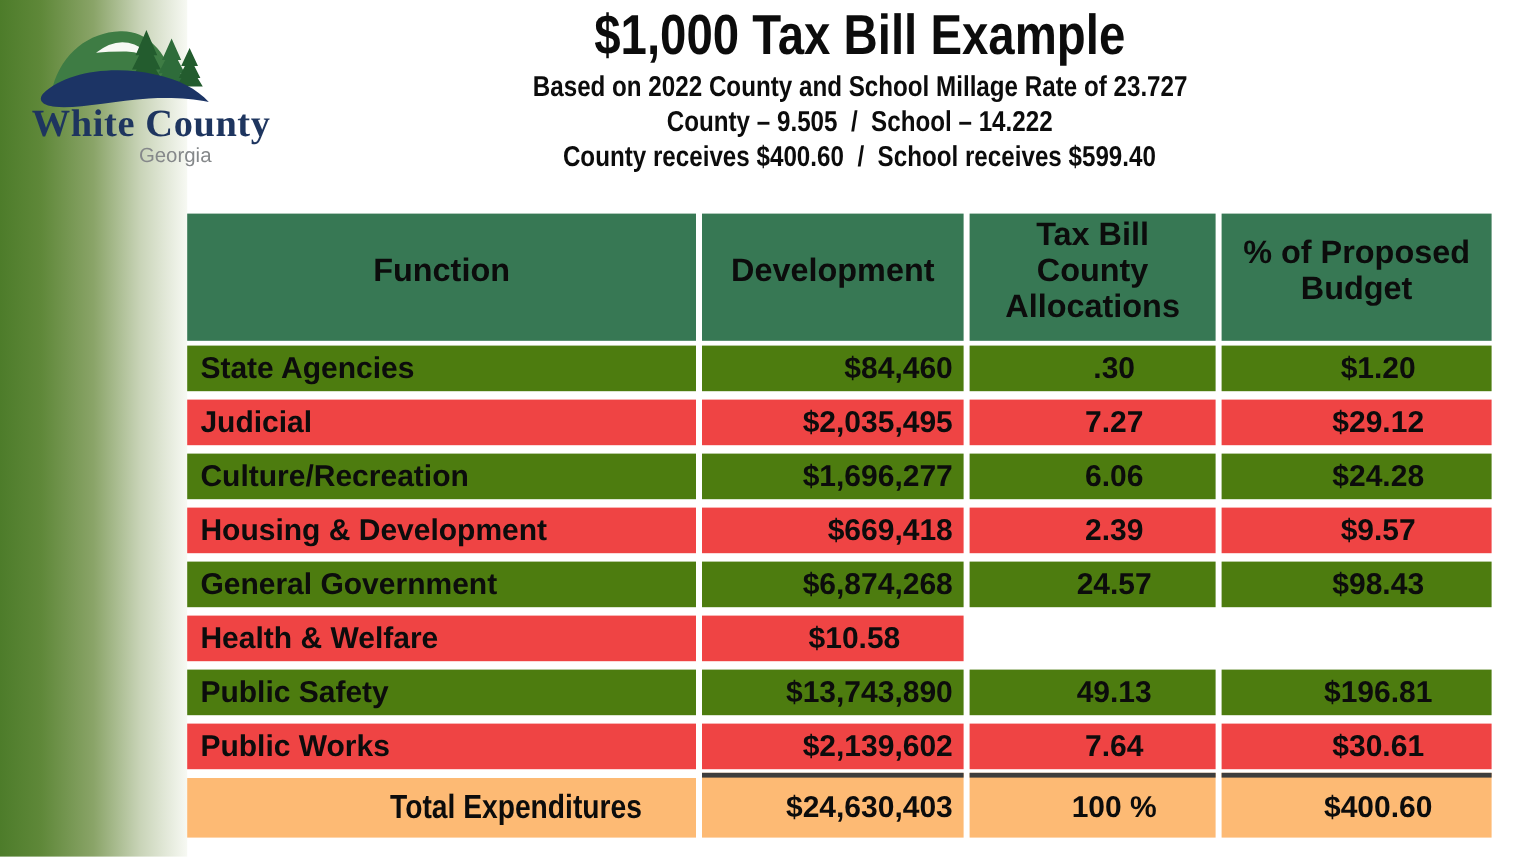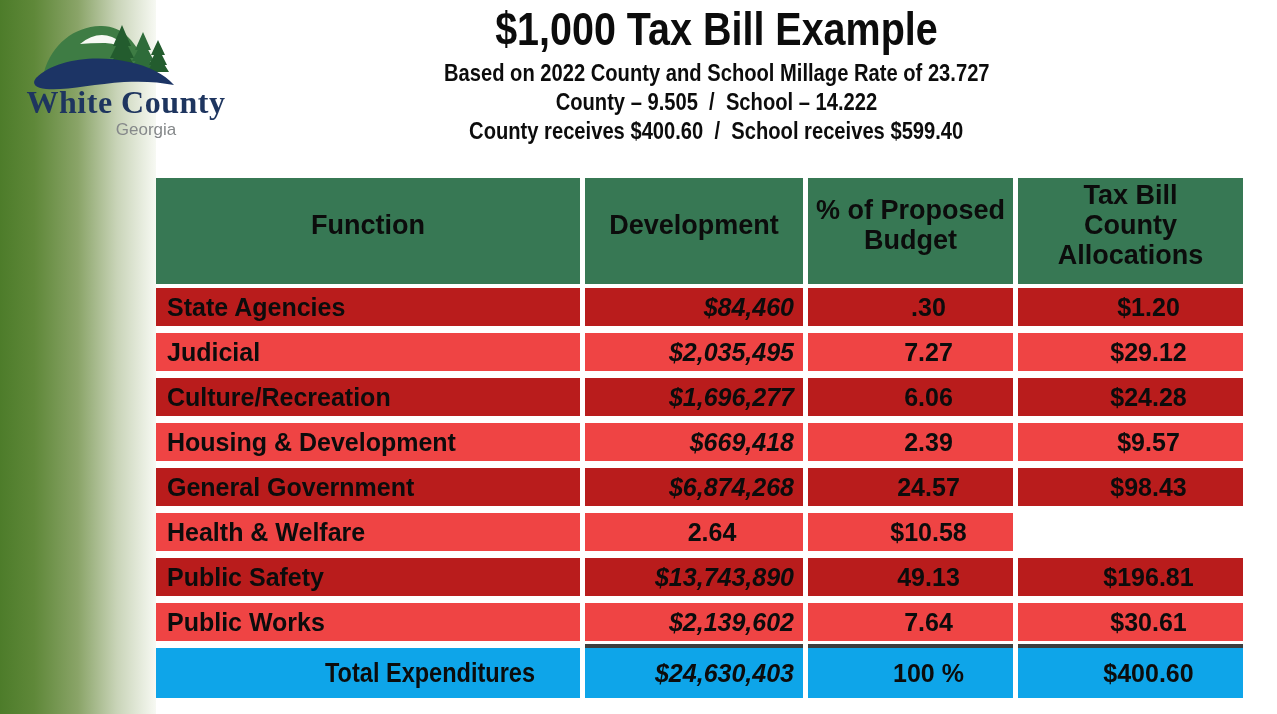--- a/index.html
+++ b/index.html
@@ -36,27 +36,27 @@
   .thead { height:106px; margin-bottom:4px; }
   .hcell {
     background:#377854;
     display:flex; align-items:center; justify-content:center;
     font-weight:bold; font-size:27px; line-height:30px;
     text-align:center; padding-bottom:12px; box-sizing:border-box;
   }
   .hcell span { white-space:pre-line; }
   .tbodyrow { height:38px; margin-bottom:7px; font-weight:bold; font-size:25px; }
   .cell { display:flex; align-items:center; box-sizing:border-box; }
-  .dark  .cell { background:#b91c1c; }
+  .dark  .cell { background:#4d7c0f; }
   .light .cell { background:#ef4444; }
   .c-func  { justify-content:flex-start; padding-left:11px; }
-  .c-exp   { justify-content:flex-end;   padding-right:9px;font-style:italic; }
+  .c-exp   { justify-content:flex-end;   padding-right:9px; }
   .c-pct, .c-alloc { justify-content:center;padding-left:36px; }
   .total-row { height:54px; margin-top:-4px; font-weight:bold; font-size:25px; }
-  .total-row .cell { background:#0ea5e9; border-top:4px solid #3d3d3d; }
+  .total-row .cell { background:#fdba74; border-top:4px solid #3d3d3d; }
   .total-row .c-func {
     border-top-color:transparent; background-clip:padding-box;
     justify-content:flex-end; padding-right:45px; font-size:28px;
   }
   .total-row .c-func .cond { transform-origin:right center; }
 </style>
 </head>
 <body>
 
 <div class="gradient-strip"></div>
@@ -92,27 +92,27 @@
 
 <div class="ttable">
   <div class="trow thead">
     <div class="hcell">
         <span>Function</span>
       </div>
     <div class="hcell">
         <span>Development</span>
       </div>
     <div class="hcell">
-        <span>% of Proposed
-Budget</span>
-      </div>
-    <div class="hcell">
         <span>Tax Bill
 County
 Allocations</span>
+      </div>
+    <div class="hcell">
+        <span>% of Proposed
+Budget</span>
       </div>
   </div>
 
   <div id="tbody">
     <div class="trow tbodyrow dark">
       <div class="cell c-func">State Agencies</div>
       <div class="cell c-exp">$84,460</div>
       <div class="cell c-pct">.30</div>
       <div class="cell c-alloc">$1.20</div>
     </div>
@@ -140,21 +140,20 @@
 
     <div class="trow tbodyrow dark">
       <div class="cell c-func">General Government</div>
       <div class="cell c-exp">$6,874,268</div>
       <div class="cell c-pct">24.57</div>
       <div class="cell c-alloc">$98.43</div>
     </div>
 
     <div class="trow tbodyrow light">
       <div class="cell c-func">Health &amp; Welfare</div>
-      <div class="cell c-pct">2.64</div>
       <div class="cell c-alloc">$10.58</div>
     </div>
 
     <div class="trow tbodyrow dark">
       <div class="cell c-func">Public Safety</div>
       <div class="cell c-exp">$13,743,890</div>
       <div class="cell c-pct">49.13</div>
       <div class="cell c-alloc">$196.81</div>
     </div>
 

